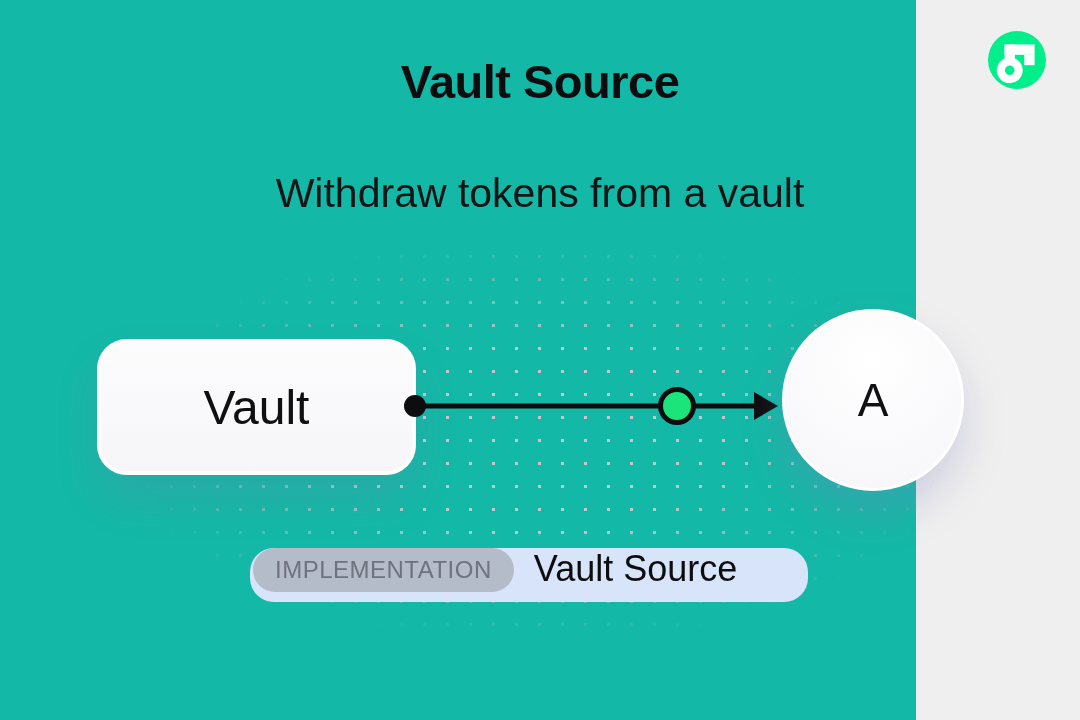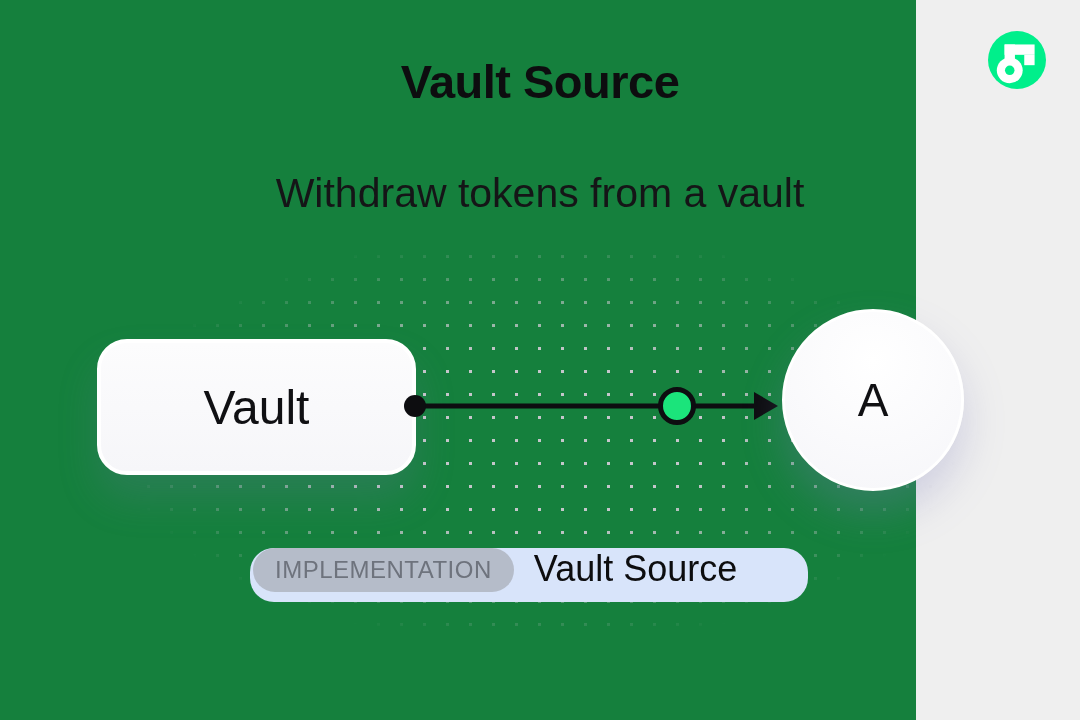--- a/index.html
+++ b/index.html
@@ -6,21 +6,21 @@
   html, body { width: 1080px; height: 720px; }
   body {
     font-family: "Liberation Sans", "DejaVu Sans", sans-serif;
     background: #efefef;
     overflow: hidden;
   }
   .canvas {
     position: relative;
     width: 916px;
     height: 720px;
-    background: #15803d;
+    background: #14b8a6;
   }
 
   
   .logo {
     position: absolute;
     left: 988px; top: 31px;
     width: 58px; height: 58px;
   }
   .title {
     position: absolute;

